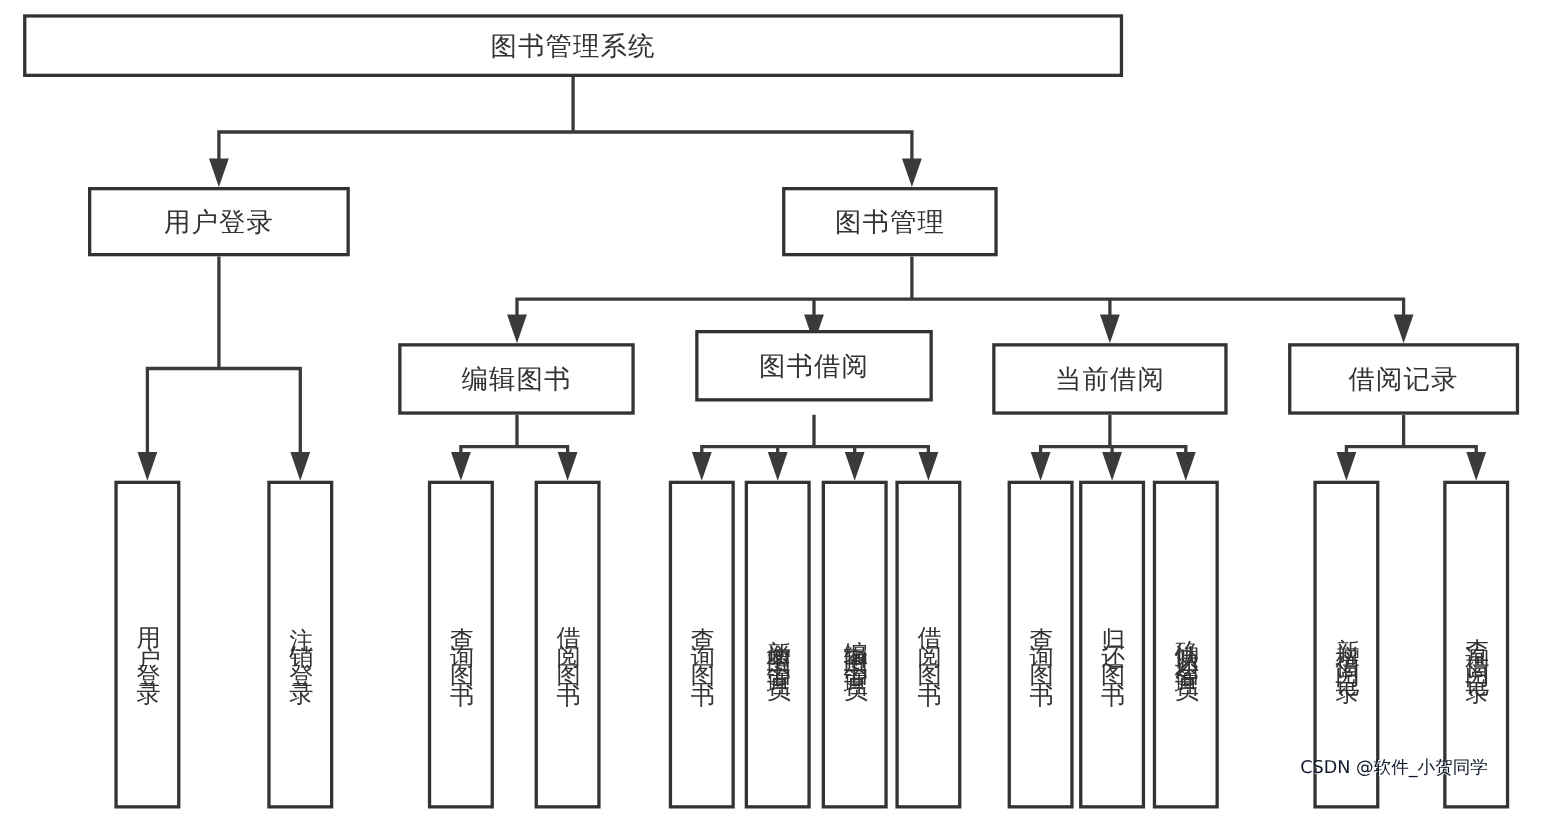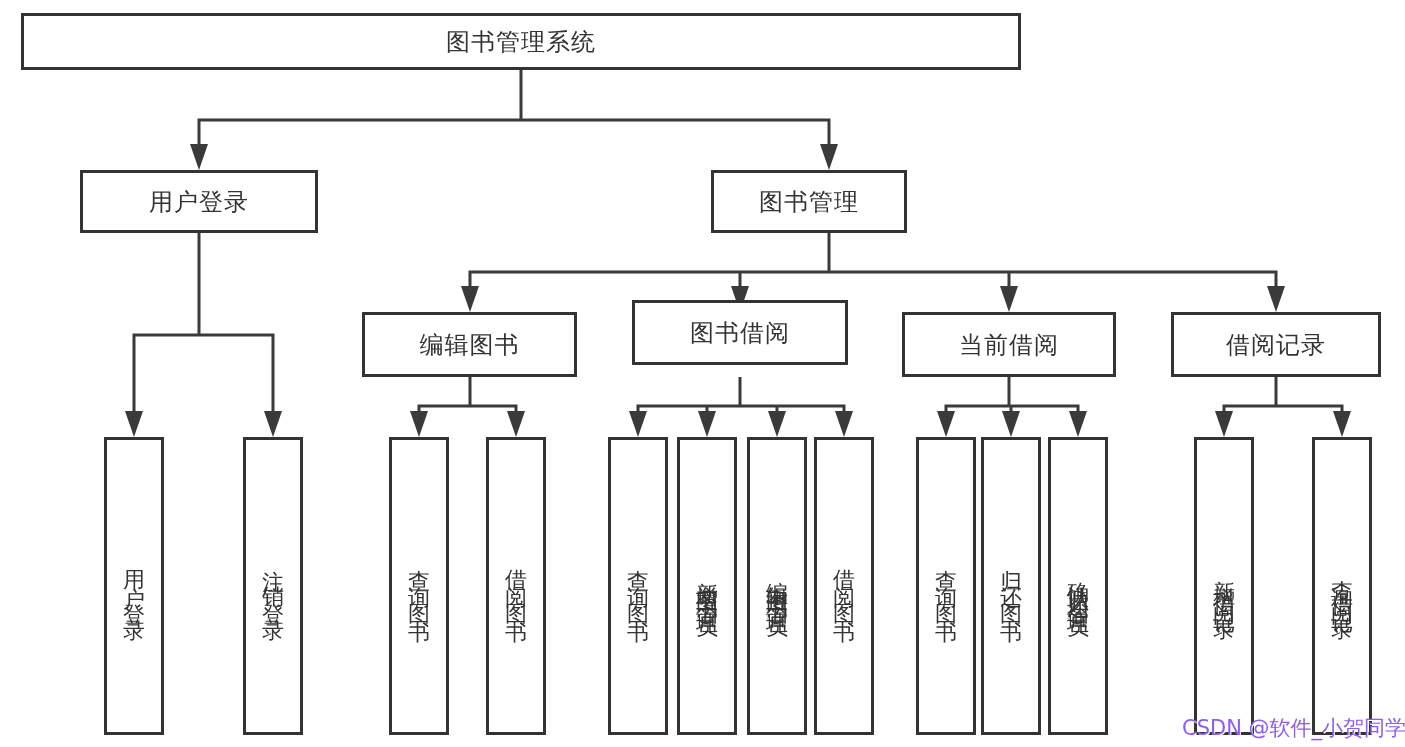--- a/index.html
+++ b/index.html
@@ -45,23 +45,23 @@
     line-height: 1;
     color: #333333;
     white-space: nowrap;
   }
   .sp-wide  { letter-spacing: 17px; }
   .sp-mid   { letter-spacing: 8px; }
   .sp-tight { letter-spacing: 5px; }
   .watermark {
     position: absolute;
     left: 1182px;
-    top: 714px;
-    font-size: 21px;
-    color: #8b5cf6;
+    top: 688px;
+    font-size: 16px;
+    color: #0f172a;
     text-shadow: 1px 1px 0 #ffffff;
     white-space: nowrap;
     z-index: 3;
   }
 </style>
 </head>
 <body>
 
 <div id="canvas">
 

